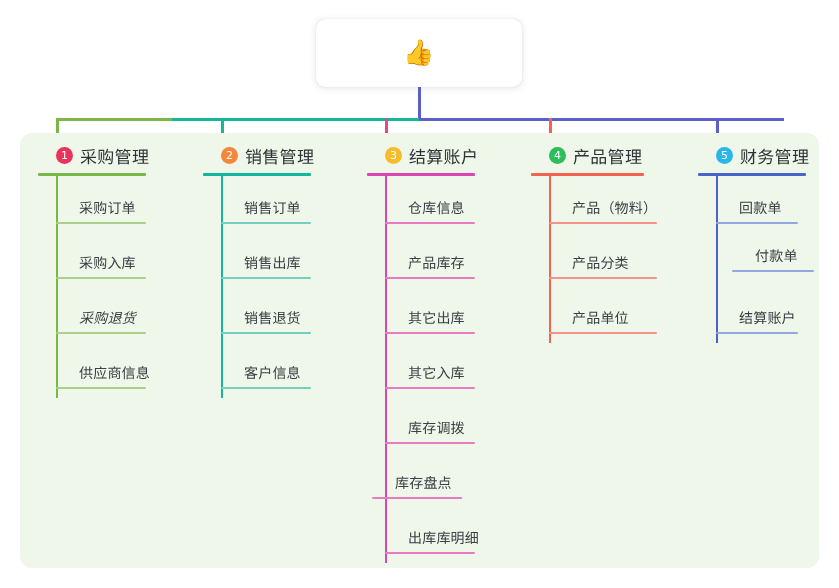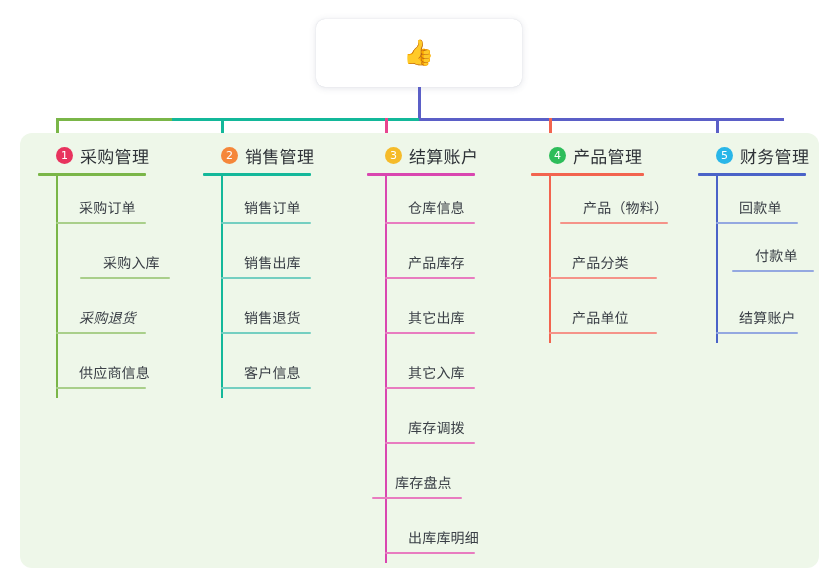--- a/index.html
+++ b/index.html
@@ -163,21 +163,21 @@
         <div class="col-head" style="width: 108px;">
           <span class="badge" style="background: rgb(232, 51, 94);">1</span>
           <span class="col-title">采购管理</span>
         </div>
         <div class="head-rule" style="top: 31px; width: 108px; background: rgb(122, 182, 72);"></div>
         <div class="spine" style="left: 18px; top: 34px; height: 222px; background: rgb(122, 182, 72);"></div>
         <div class="leaf" style="left: 18px; top: 36px; width: 90px;">
           <span class="leaf-label">采购订单</span>
           <div class="leaf-rule" style="width: 90px; background: rgb(169, 207, 138);"></div>
         </div>
-        <div class="leaf" style="left: 18px; top: 91px; width: 90px; margin-left: 24px;">
+        <div class="leaf" style="left: 18px; top: 91px; width: 90px;">
           <span class="leaf-label">采购入库</span>
           <div class="leaf-rule" style="width: 90px; background: rgb(169, 207, 138);"></div>
         </div>
         <div class="leaf" style="left: 18px; top: 146px; width: 90px; font-style: italic;">
           <span class="leaf-label">采购退货</span>
           <div class="leaf-rule" style="width: 90px; background: rgb(169, 207, 138);"></div>
         </div>
         <div class="leaf" style="left: 18px; top: 201px; width: 90px;">
           <span class="leaf-label">供应商信息</span>
           <div class="leaf-rule" style="width: 90px; background: rgb(169, 207, 138);"></div>
@@ -243,21 +243,21 @@
           <div class="leaf-rule" style="width: 90px; background: rgb(232, 124, 192);"></div>
         </div>
       </div>
       <div class="col" style="left: 531px; top: 142px;">
         <div class="col-head" style="width: 113px;">
           <span class="badge" style="background: rgb(45, 189, 90);">4</span>
           <span class="col-title">产品管理</span>
         </div>
         <div class="head-rule" style="top: 31px; width: 113px; background: rgb(242, 100, 79);"></div>
         <div class="spine" style="left: 18px; top: 34px; height: 167px; background: rgb(242, 100, 79);"></div>
-        <div class="leaf" style="left: 29px; top: 36px; width: 108px;">
+        <div class="leaf" style="left: 18px; top: 36px; width: 108px;">
           <span class="leaf-label">产品（物料）</span>
           <div class="leaf-rule" style="width: 108px; background: rgb(245, 147, 137);"></div>
         </div>
         <div class="leaf" style="left: 18px; top: 91px; width: 108px;">
           <span class="leaf-label">产品分类</span>
           <div class="leaf-rule" style="width: 108px; background: rgb(245, 147, 137);"></div>
         </div>
         <div class="leaf" style="left: 18px; top: 146px; width: 108px; padding-left: 16px;">
           <span class="leaf-label">产品单位</span>
           <div class="leaf-rule" style="width: 108px; background: rgb(245, 147, 137);"></div>

